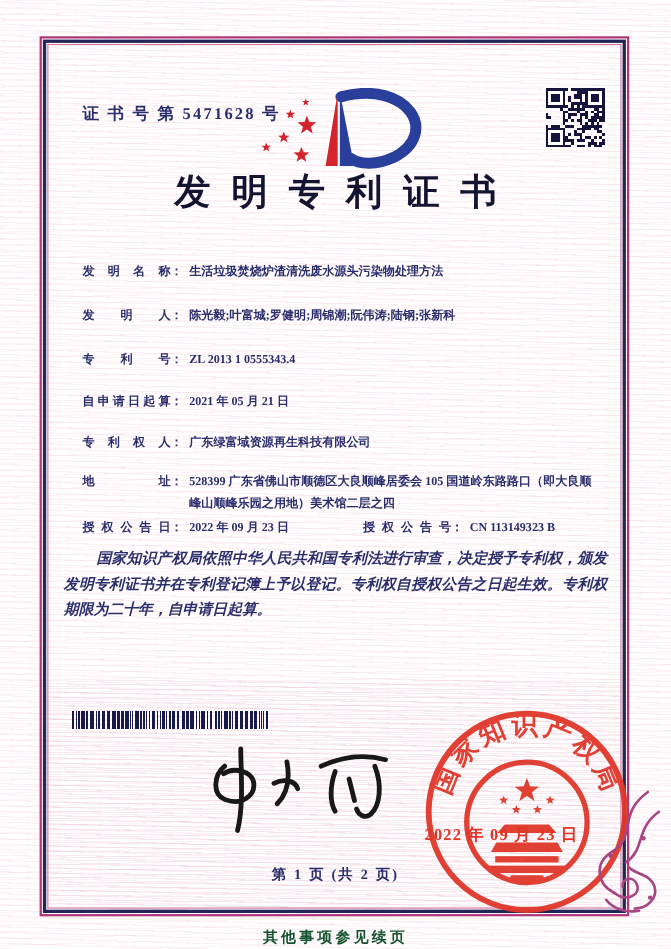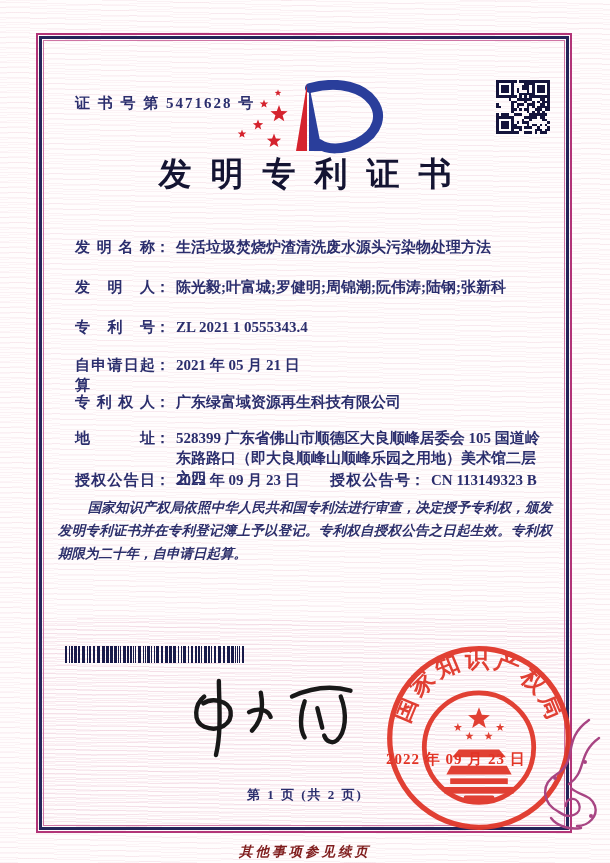--- a/index.html
+++ b/index.html
@@ -13,42 +13,42 @@
     background:repeating-linear-gradient(0.8deg, rgba(208,116,158,0.14) 0 1px, rgba(255,255,255,0) 1px 4px);}
   .frame{position:absolute;left:36px;top:33px;width:536px;height:800px;box-sizing:border-box;
          border:2px solid #b23478;}
   .frame-inner{position:absolute;inset:1px;border:3px solid #232559;}
   .frame-inner::after{content:"";position:absolute;inset:1px;border:1px solid #cf74a4;}
   .cert-no{position:absolute;left:75px;top:66px;font-size:15px;font-weight:bold;color:#2b2e6d;letter-spacing:2px;margin-top:28px;}
   .logo{position:absolute;left:222px;top:80px;width:176px;height:76px;}
   .qr{position:absolute;left:496px;top:80px;width:54px;height:54px;}
   .title{position:absolute;left:0;top:152px;width:100%;margin:0;text-align:center;
          font-size:33px;font-weight:bold;color:#141432;letter-spacing:19px;text-indent:19px;}
-  .frow{position:absolute;left:75px;width:480px;font-size:15px;font-weight:bold;color:#2b2e6d;line-height:20px;}
+  .frow{position:absolute;left:75px;width:480px;font-size:11px;font-weight:bold;color:#2b2e6d;line-height:20px;}
   .flabel{display:inline-block;width:80px;text-align:justify;text-align-last:justify;vertical-align:top;}
   .fcolon{display:inline-block;vertical-align:top;}
   .fvalue{display:inline-block;vertical-align:top;margin-left:6px;}
   .fvalue.addr{width:368px;}
   .fpair2{position:absolute;left:255px;top:0;}
   .paras{position:absolute;left:58px;top:496px;width:494px;color:#2c2f6b;}
   .paras p{margin:0 0 6px 0;font-size:13.5px;line-height:23px;text-align:justify;
            text-indent:2.2em;font-style:italic;font-weight:bold;}
   .barcode{position:absolute;left:65px;top:646px;width:182px;height:17px;}
   .officer{position:absolute;left:85px;top:694px;font-size:15px;font-weight:bold;color:#1d1d1d;
            font-family:"Liberation Sans","DejaVu Sans",sans-serif;}
   .officer div{margin-bottom:9px;letter-spacing:2px;}
   .signature{position:absolute;left:175px;top:670px;width:195px;height:92px;}
   .seal{position:absolute;left:383px;top:642px;width:192px;height:192px;opacity:0.96;}
   .seal-date{position:absolute;left:386px;top:750px;width:190px;font-size:15px;font-weight:bold;
              color:#e23325;letter-spacing:1px;white-space:nowrap;}
   .flourish{position:absolute;left:527px;top:718px;width:80px;height:116px;}
   .page-info{position:absolute;left:0;top:786px;width:100%;text-align:center;font-size:13px;
              font-weight:bold;color:#2b2e6d;letter-spacing:2px;}
   .cont-note{position:absolute;left:0;top:843px;width:100%;text-align:center;font-size:13.5px;
-             font-weight:bold;font-style:italic;color:#7f1d1d;letter-spacing:3px;}
+             font-weight:bold;color:#14532d;letter-spacing:3px;}
 </style>
 </head>
 <body>
 
 <div class="page">
   <div class="texture"></div>
   <div class="texture-bottom"></div>
 
   <div class="frame">
     <div class="frame-inner"></div>
@@ -229,21 +229,21 @@
 
   <h1 class="title">发明专利证书</h1>
 
   <div class="frow" style="top:237px">
     <span class="flabel">发明名称</span><span class="fcolon">：</span><span class="fvalue">生活垃圾焚烧炉渣清洗废水源头污染物处理方法</span>
   </div>
   <div class="frow" style="top:277px">
     <span class="flabel">发明人</span><span class="fcolon">：</span><span class="fvalue">陈光毅;叶富城;罗健明;周锦潮;阮伟涛;陆钢;张新科</span>
   </div>
   <div class="frow" style="top:317px">
-    <span class="flabel">专利号</span><span class="fcolon">：</span><span class="fvalue">ZL 2021 1 0555343.4</span>
+    <span class="flabel">专利号</span><span class="fcolon">：</span><span class="fvalue">ZL 2013 1 0555343.4</span>
   </div>
   <div class="frow" style="top:355px">
     <span class="flabel">自申请日起算</span><span class="fcolon">：</span><span class="fvalue">2021 年 05 月 21 日</span>
   </div>
   <div class="frow" style="top:392px">
     <span class="flabel">专利权人</span><span class="fcolon">：</span><span class="fvalue">广东绿富域资源再生科技有限公司</span>
   </div>
   <div class="frow" style="top:428px">
     <span class="flabel">地址</span><span class="fcolon">：</span><span class="fvalue addr">528399 广东省佛山市顺德区大良顺峰居委会 105 国道岭东路路口（即大良顺峰山顺峰乐园之用地）美术馆二层之四</span>
   </div>

